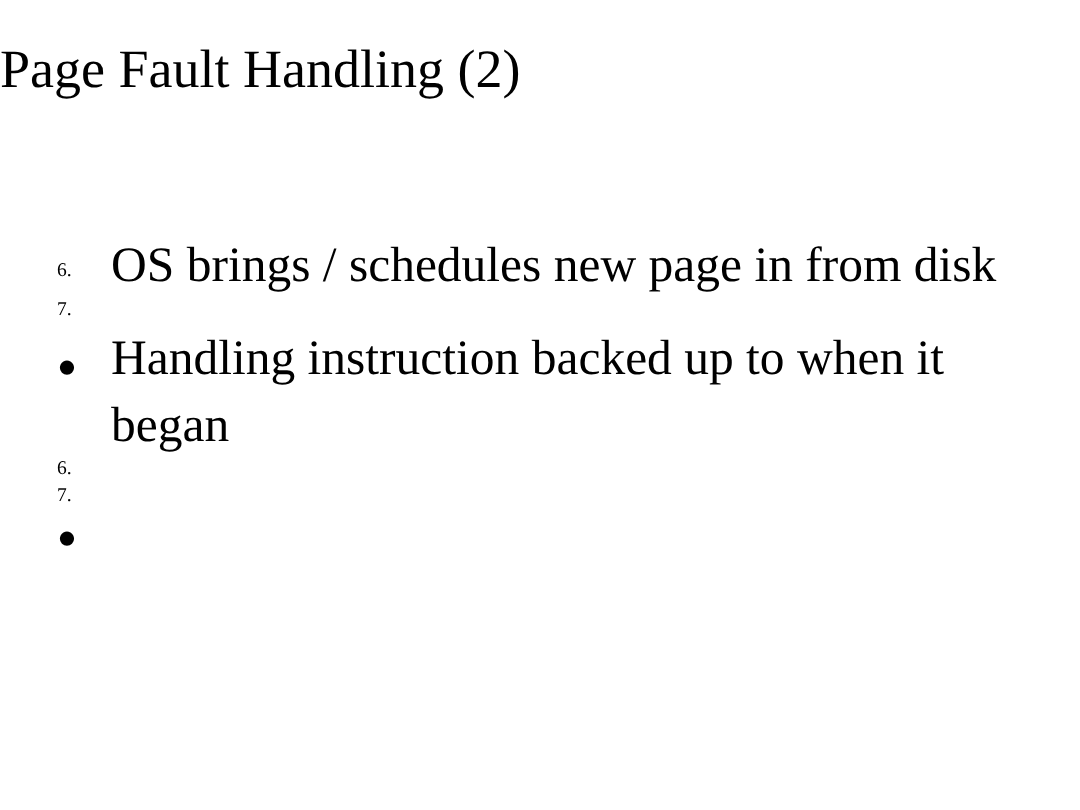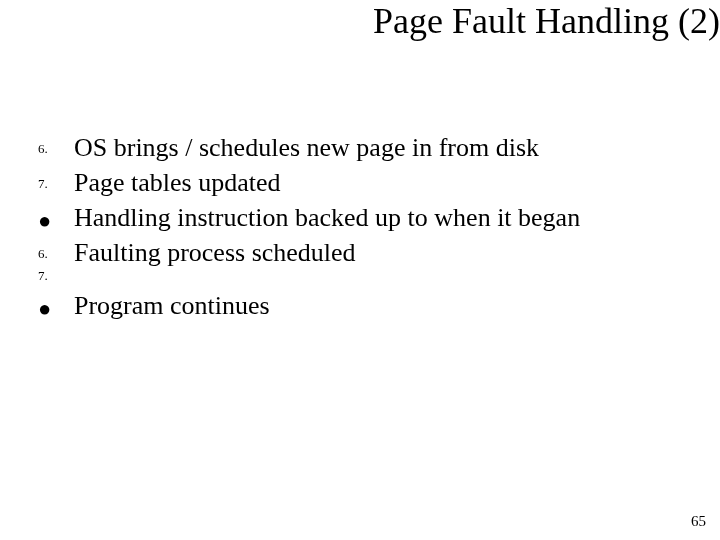--- a/index.html
+++ b/index.html
@@ -13,23 +13,24 @@
     overflow: hidden;
     position: relative;
   }
   .slide {
     width: 720px;
     height: 540px;
     position: relative;
     box-sizing: border-box;
   }
   .title {
-    text-align: right;
+    text-align: left;
     font-size: 36px;
     font-weight: normal;
+    margin-top: 25px;
   }
   .body {
     position: absolute;
     top: 130px;
     left: 36px;
     right: 36px;
   }
   .row {
     display: flex;
     align-items: baseline;
@@ -42,21 +43,21 @@
     text-align: left;
     padding-left: 2px;
     position: relative;
     top: -3px;
   }
   .marker.dot {
     font-size: 22px;
     top: 2px;
   }
   .item-text {
-    font-size: 26px;
+    font-size: 33px;
   }
   .pagenum {
     position: absolute;
     right: 14px;
     bottom: 10px;
     font-size: 15px;
   }
 </style>
 </head>
 <body>
@@ -67,39 +68,36 @@
 
   <div class="body">
 
     <div class="row">
       <span class="marker">6.</span>
       <span class="item-text">OS brings / schedules new page in from disk</span>
     </div>
 
     <div class="row">
       <span class="marker">7.</span>
-      <span class="item-text">Page tables updated</span>
     </div>
 
     <div class="row">
       <span class="marker dot">●</span>
       <span class="item-text">Handling instruction backed up to when it began</span>
     </div>
 
     <div class="row">
       <span class="marker">6.</span>
-      <span class="item-text">Faulting process scheduled</span>
     </div>
 
     <div class="row">
       <span class="marker">7.</span>
     </div>
 
     <div class="row">
       <span class="marker dot">●</span>
-      <span class="item-text">Program continues</span>
     </div>
 
   </div>
 
   <div class="pagenum">65</div>
 
 </div>
 
 </body></html>

